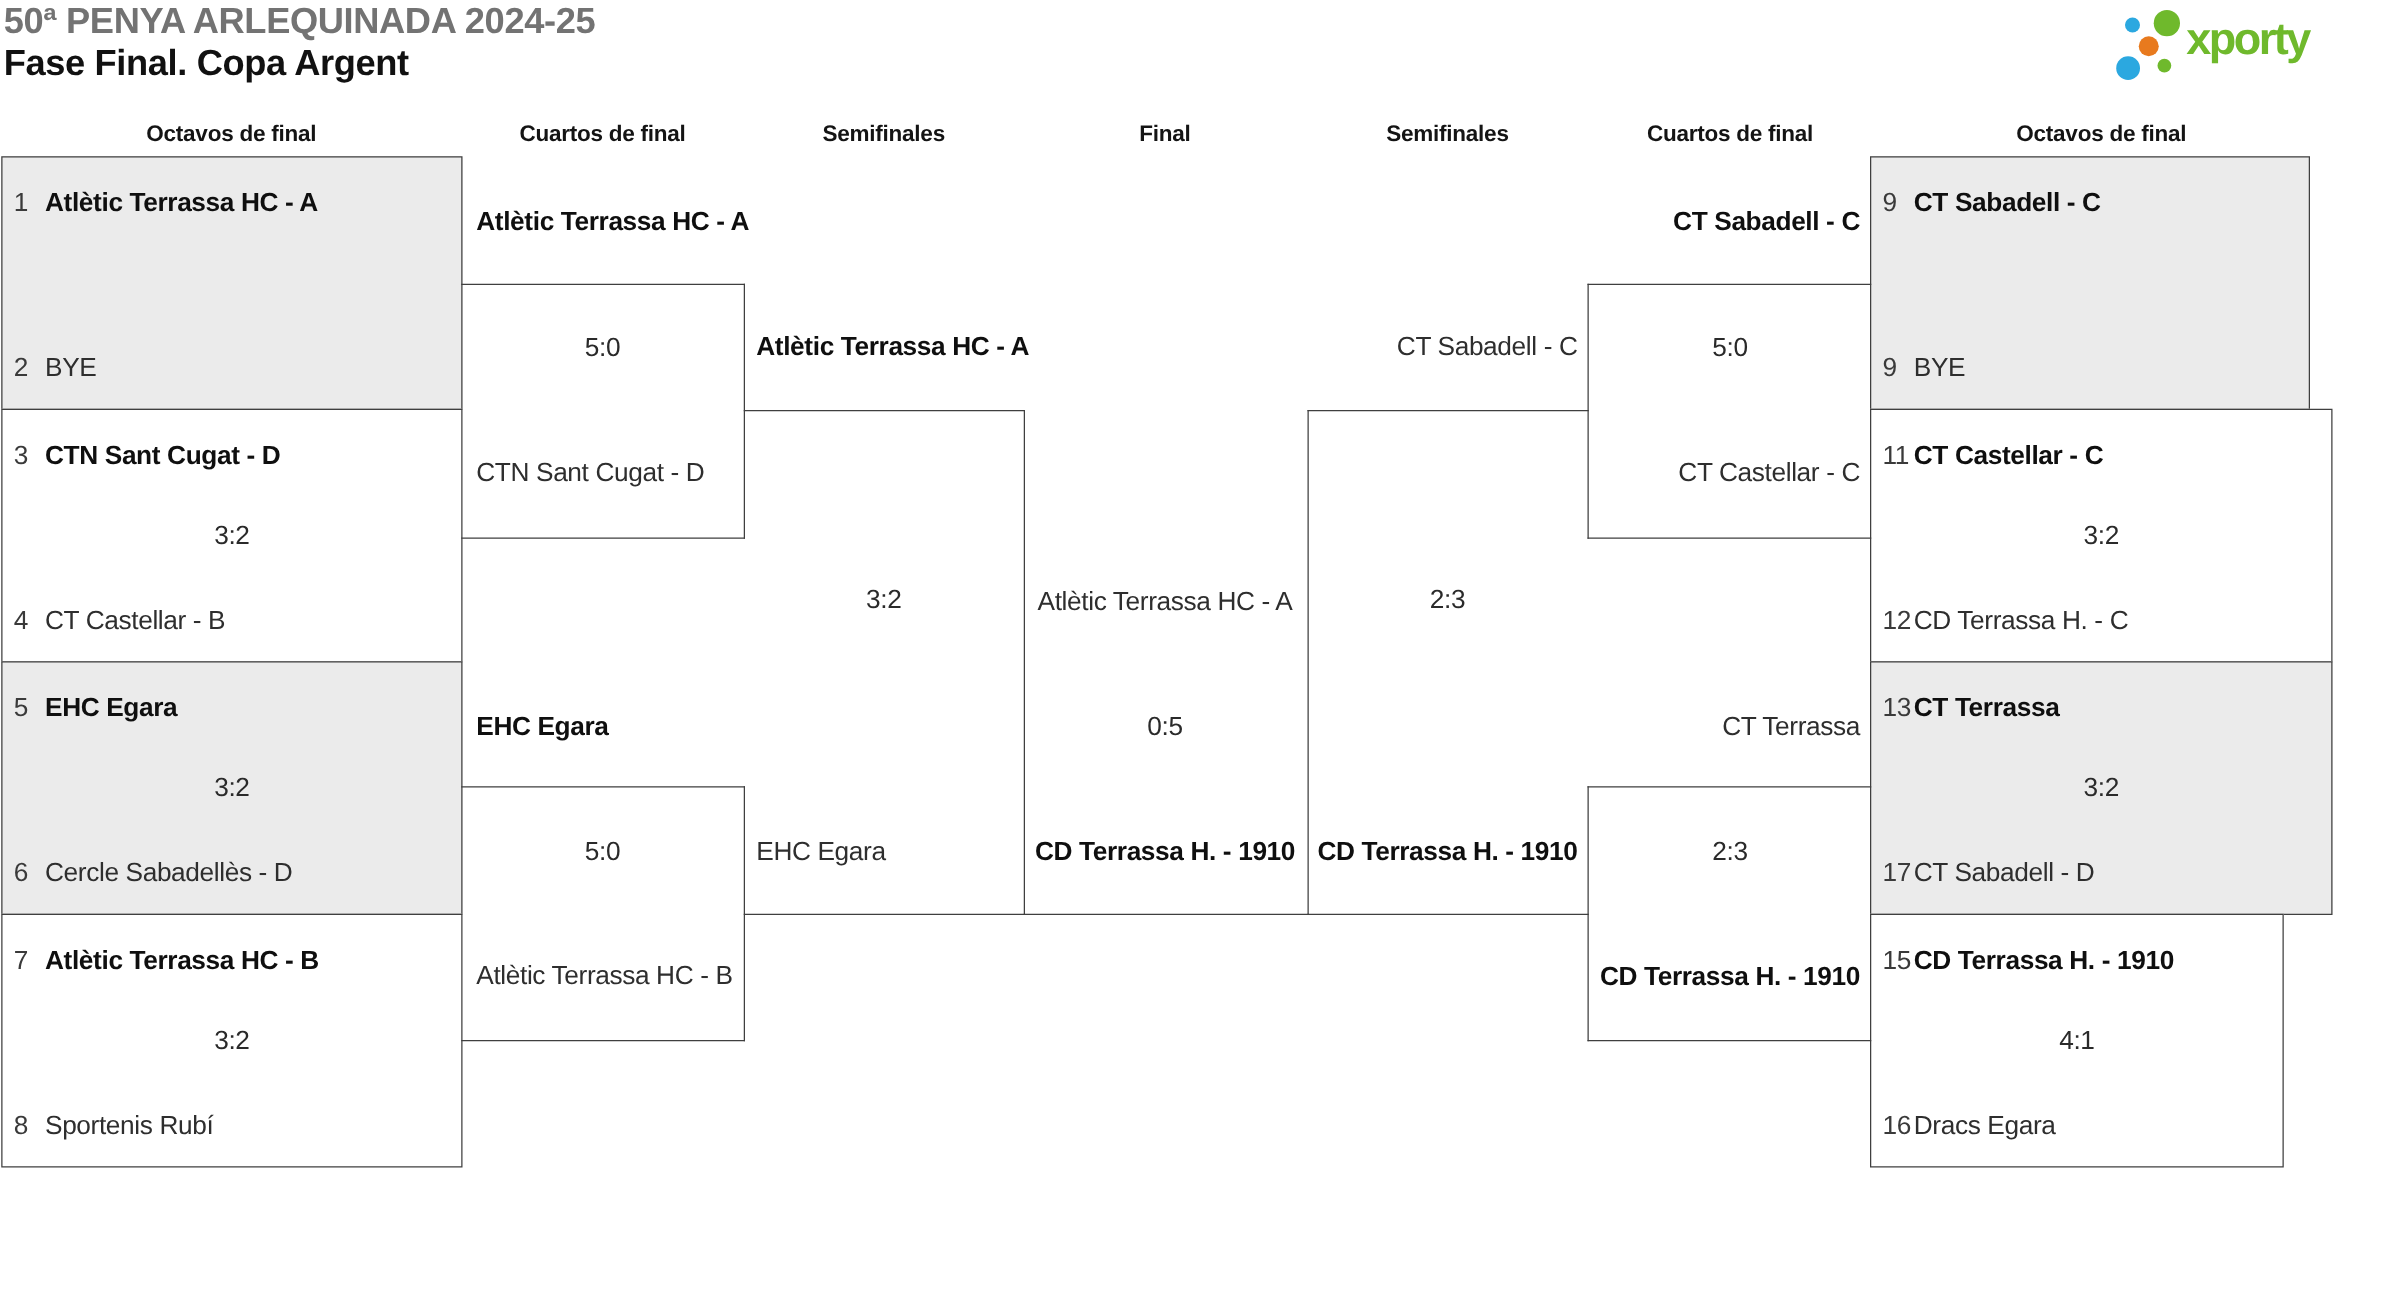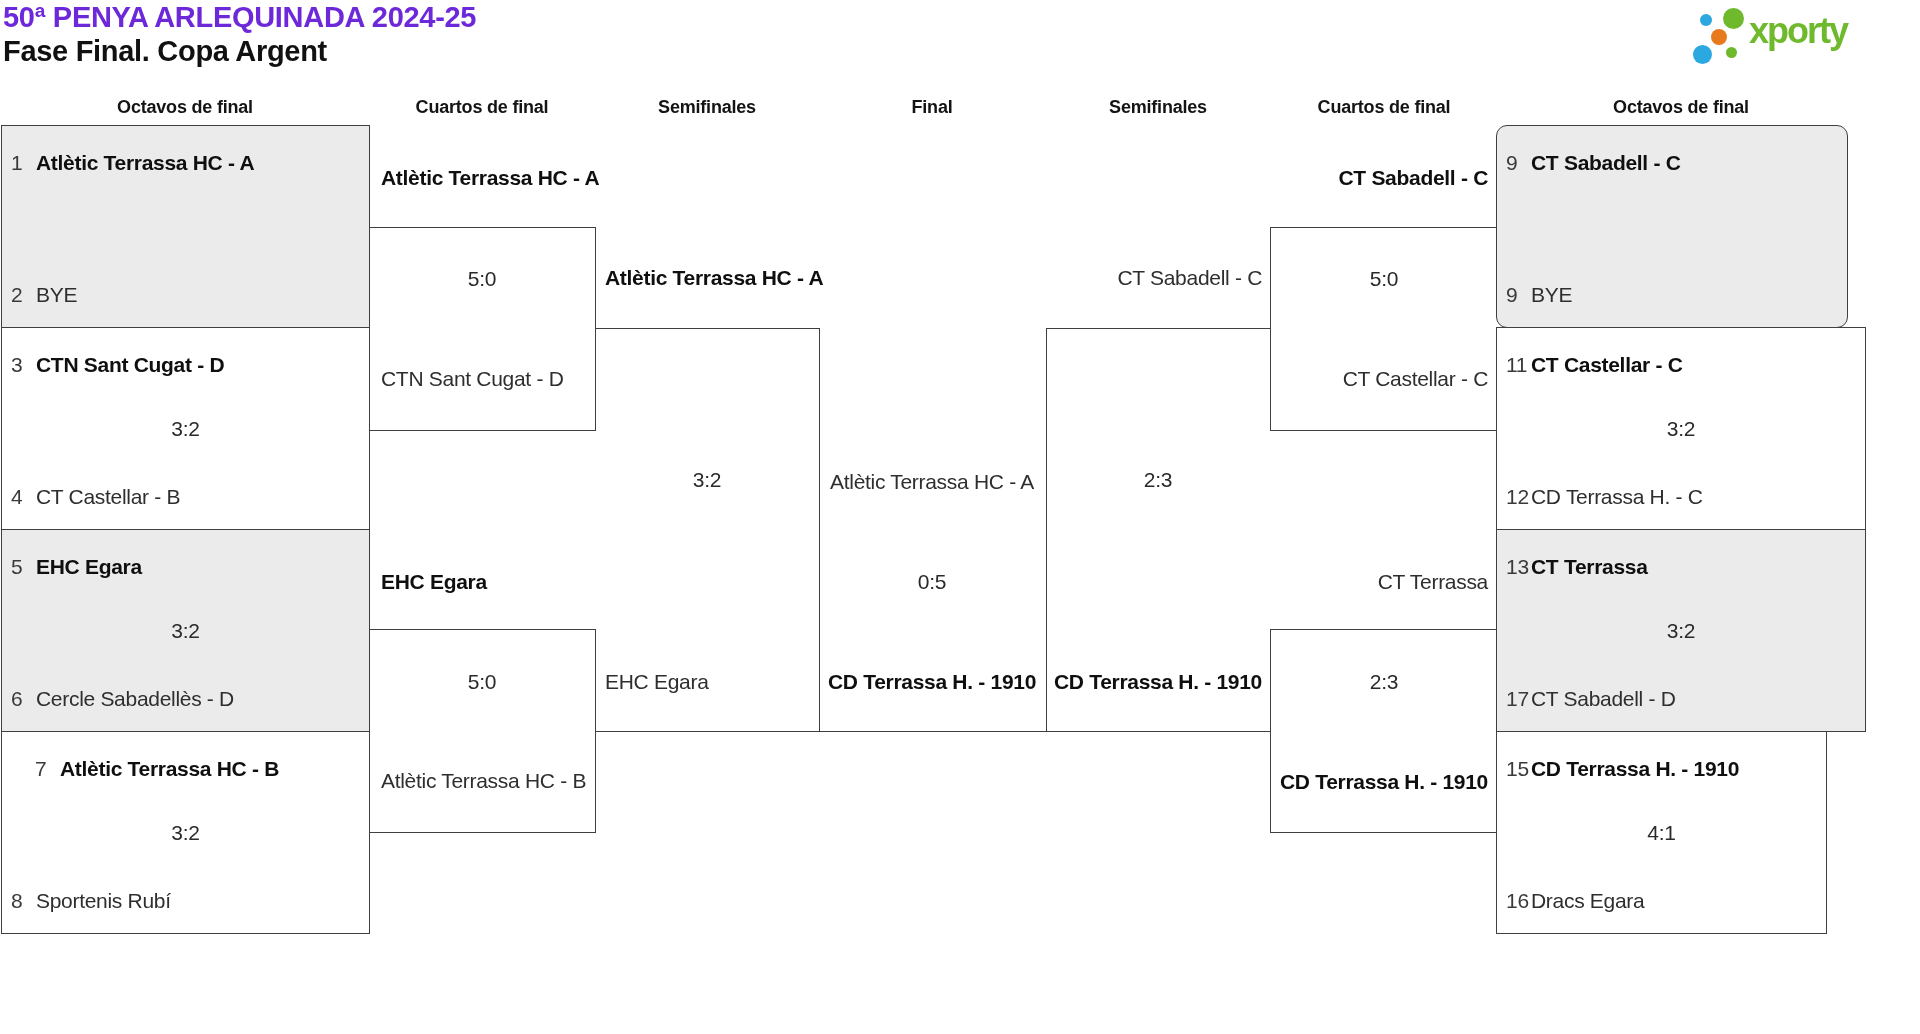--- a/index.html
+++ b/index.html
@@ -1,20 +1,20 @@
 <!DOCTYPE html>
 <html><head>
 <meta charset="utf-8">
 <style>
   html,body{margin:0;padding:0;background:#fff;}
   #page{position:relative;width:1920px;height:1034px;background:#ffffff;overflow:hidden;
         font-family:"Liberation Sans","DejaVu Sans",sans-serif;color:#222;}
 
   
-  .title{position:absolute;left:3px;top:1px;font-size:29px;font-weight:700;color:#6d28d9;letter-spacing:-0.3px;white-space:nowrap;}
+  .title{position:absolute;left:3px;top:1px;font-size:29px;font-weight:700;color:#737373;letter-spacing:-0.3px;white-space:nowrap;}
   .subtitle{position:absolute;left:3px;top:35px;font-size:29px;font-weight:700;color:#111;letter-spacing:-0.3px;white-space:nowrap;}
 
   
   .hdr{position:absolute;top:107px;transform:translate(-50%,-50%);font-size:18px;font-weight:700;color:#141414;white-space:nowrap;letter-spacing:-0.2px;}
 
   
   .seedbox{position:absolute;width:369px;height:203px;border:1px solid #3f3f3f;background:#ffffff;box-sizing:border-box;}
   .seedbox.alt{background:#ebebeb;}
   .srow{position:absolute;left:9px;right:6px;transform:translateY(-50%);font-size:21px;white-space:nowrap;letter-spacing:-0.3px;}
   .num{display:inline-block;min-width:25px;color:#3a3a3a;font-weight:400;}
@@ -72,26 +72,26 @@
     <div class="srow" style="top:37px;"><span class="num">3</span><span class="nm bold">CTN Sant Cugat - D</span></div>
     <div class="sscore" style="top:101px;">3:2</div>
     <div class="srow" style="top:169px;"><span class="num">4</span><span class="nm">CT Castellar - B</span></div>
   </div>
   <div class="seedbox alt" style="left:1px;top:529px;">
     <div class="srow" style="top:37px;"><span class="num">5</span><span class="nm bold">EHC Egara</span></div>
     <div class="sscore" style="top:101px;">3:2</div>
     <div class="srow" style="top:169px;"><span class="num">6</span><span class="nm">Cercle Sabadellès - D</span></div>
   </div>
   <div class="seedbox" style="left:1px;top:731px;">
-    <div class="srow" style="top:37px;margin-left:24px;"><span class="num">7</span><span class="nm bold">Atlètic Terrassa HC - B</span></div>
+    <div class="srow" style="top:37px;"><span class="num">7</span><span class="nm bold">Atlètic Terrassa HC - B</span></div>
     <div class="sscore" style="top:101px;">3:2</div>
     <div class="srow" style="top:169px;"><span class="num">8</span><span class="nm">Sportenis Rubí</span></div>
   </div>
 
-  <div class="seedbox alt" style="left:1496px;top:125px;width:352px;border-radius:11px;">
+  <div class="seedbox alt" style="left:1496px;top:125px;width:352px;">
     <div class="srow" style="top:37px;"><span class="num">9</span><span class="nm bold">CT Sabadell - C</span></div>
     <div class="sscore" style="top:101px;"></div>
     <div class="srow" style="top:169px;"><span class="num">9</span><span class="nm">BYE</span></div>
   </div>
   <div class="seedbox" style="left:1496px;top:327px;width:370px;">
     <div class="srow" style="top:37px;"><span class="num">11</span><span class="nm bold">CT Castellar - C</span></div>
     <div class="sscore" style="top:101px;">3:2</div>
     <div class="srow" style="top:169px;"><span class="num">12</span><span class="nm">CD Terrassa H. - C</span></div>
   </div>
   <div class="seedbox alt" style="left:1496px;top:529px;width:370px;">

